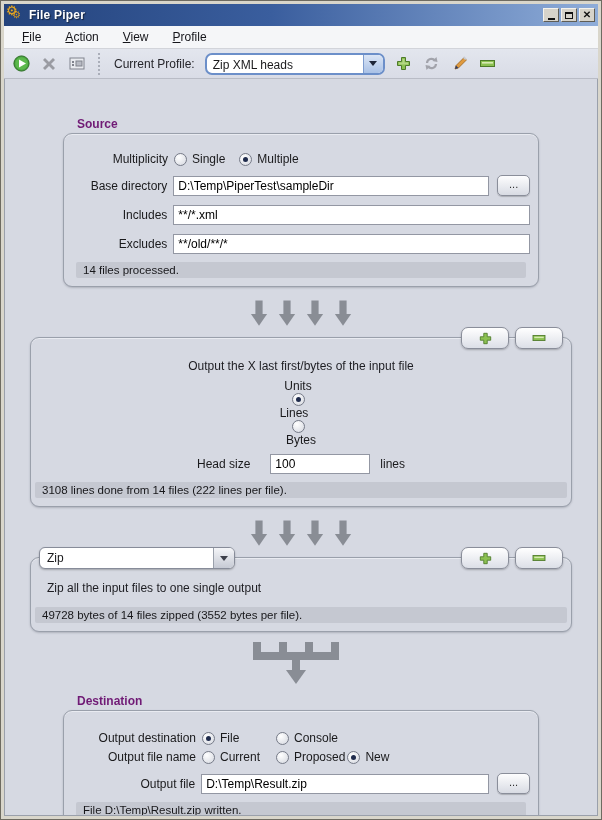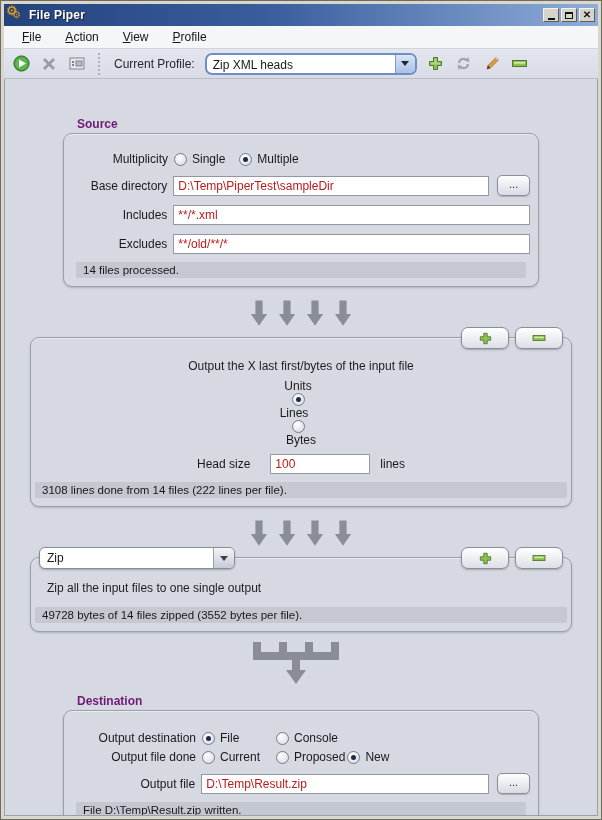--- a/index.html
+++ b/index.html
@@ -29,21 +29,21 @@
              display:flex; align-items:center; padding-left:8px; gap:4px; flex:0 0 auto; }
   .menu-item { display:inline-block; padding:3px 10px; color:#15151a; }
   .menu-item::first-letter { text-decoration:underline; }
 
   
   .toolbar { height:30px; background:linear-gradient(#e3e6ee,#d9dce6); border-bottom:1px solid #b9bcc6;
              display:flex; align-items:center; padding:0 8px; gap:10px; flex:0 0 auto; }
   .tb-icon { width:18px; height:18px; display:flex; align-items:center; justify-content:center; }
   .tb-sep { width:0; height:22px; border-left:2px dotted #aaaeb9; margin:0 2px; }
   .tb-label { color:#26262b; margin-left:2px; }
-  .combo-focus { display:flex; width:212px; height:22px; border:2px solid #6c8fc9; border-radius:7px;
+  .combo-focus { display:flex; width:180px; height:22px; border:2px solid #6c8fc9; border-radius:7px;
                  background:#fff; overflow:hidden; align-items:stretch; }
   .combo-focus .combo-text { flex:1; padding:3px 6px; white-space:nowrap; }
   .combo-focus .combo-btn { width:20px; background:linear-gradient(#dbe5f5,#a9c1e6);
                  border-left:1px solid #7e9cce; display:flex; align-items:center; justify-content:center; }
   .tri-down { width:0; height:0; border-left:4px solid transparent; border-right:4px solid transparent;
               border-top:5px solid #1d2538; }
 
   
   .content { flex:1; background:#d6d9e2; border:1px solid #9aa0ab; border-top:none;
              overflow:hidden; position:relative; padding-top:38px; }
@@ -52,21 +52,21 @@
   .panel-title { font-weight:bold; color:#701a75; margin:0 0 2px 14px; }
   .panel { border:1px solid #9aa0ab; border-radius:9px; background:#d6d9e2;
            box-shadow:inset 0 1px 0 #e9ebf1, 0 1px 2px rgba(60,64,80,.25); }
 
   .form-row { display:flex; align-items:center; margin-top:9px; }
   .lbl { text-align:right; margin-right:6px; white-space:nowrap; }
   .lbl-src { width:96px; }
   .lbl-dst { width:124px; }
 
   input.tf { height:20px; border:1px solid #9397a3; background:#fff; font:12px "Liberation Sans",sans-serif;
-             padding:0 4px; color:#b91c1c; }
+             padding:0 4px; color:#000000; }
   .dots-btn { width:33px; height:21px; margin-left:8px; border:1px solid #8a8e9a; border-radius:5px;
               background:linear-gradient(#fdfdfe,#d8dbe3); color:#333; font-size:11px; line-height:17px;
               text-align:center; box-shadow:0 1px 1px rgba(0,0,0,.2); }
 
   .radio { width:13px; height:13px; border-radius:50%; border:1px solid #767b88;
            background:radial-gradient(circle at 35% 30%,#ffffff,#d4d7df); display:inline-block;
            position:relative; margin-right:5px; flex:0 0 auto; }
   .radio.sel::after { content:""; position:absolute; left:3px; top:3px; width:5px; height:5px;
            border-radius:50%; background:#1f2b4c; }
   .radio-lab { margin-right:14px; }
@@ -335,21 +335,21 @@
       <div class="panel-title">Destination</div>
       <div class="panel panel-source">
         <div class="form-row" style="margin-top:10px;">
           <span class="lbl lbl-dst">Output destination</span>
           <span class="radio sel"></span>
           <span class="radio-lab" style="width:42px;">File</span>
           <span class="radio"></span>
           <span class="radio-lab">Console</span>
         </div>
         <div class="form-row" style="margin-top:5px;">
-          <span class="lbl lbl-dst">Output file done</span>
+          <span class="lbl lbl-dst">Output file name</span>
           <span class="radio"></span>
           <span class="radio-lab" style="width:47px; margin-right:9px;">Current</span>
           <span class="radio"></span>
           <span class="radio-lab" style="margin-right:2px;">Proposed</span>
           <span class="radio sel"></span>
           <span class="radio-lab">New</span>
         </div>
         <div class="form-row">
           <span class="lbl lbl-dst">Output file</span>
           <input class="tf" style="width: 290px;" value="D:\Temp\Result.zip">

